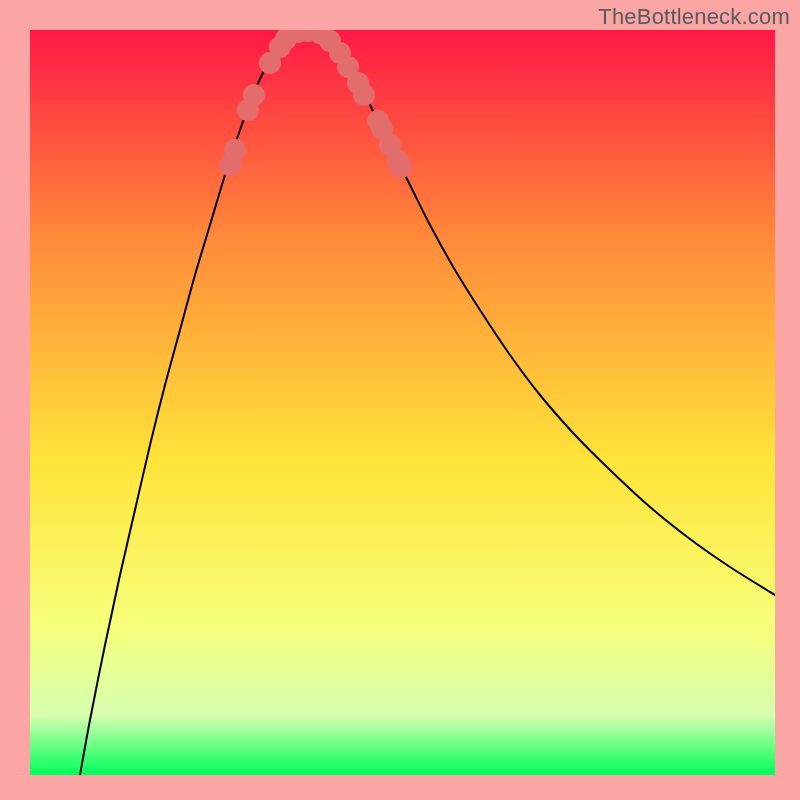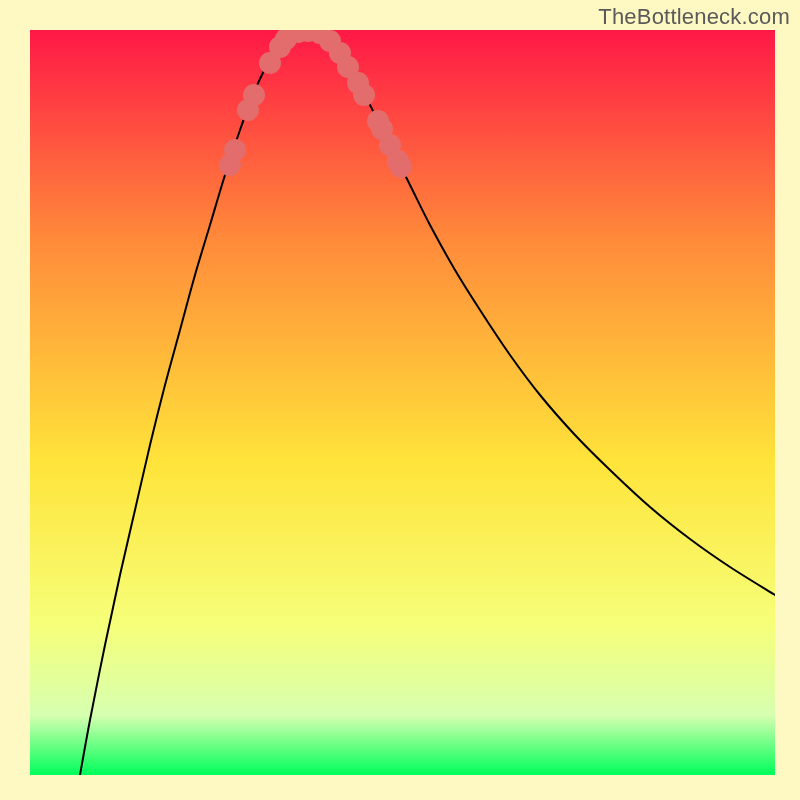--- a/index.html
+++ b/index.html
@@ -1,20 +1,20 @@
 <!DOCTYPE html>
 <html><head>
 <meta charset="utf-8">
 <style>
   * { margin: 0; padding: 0; box-sizing: border-box; }
   html, body { width: 800px; height: 800px; overflow: hidden; }
   .root {
     width: 800px;
     height: 800px;
-    background: #fef9c3;
+    background: #fca5a5;
     position: relative;
   }
   .watermark {
     position: absolute;
     top: 4px;
     right: 10px;
     font-family: Arial, sans-serif;
     font-size: 22px;
     color: #5a5a5a;
     font-weight: 500;

